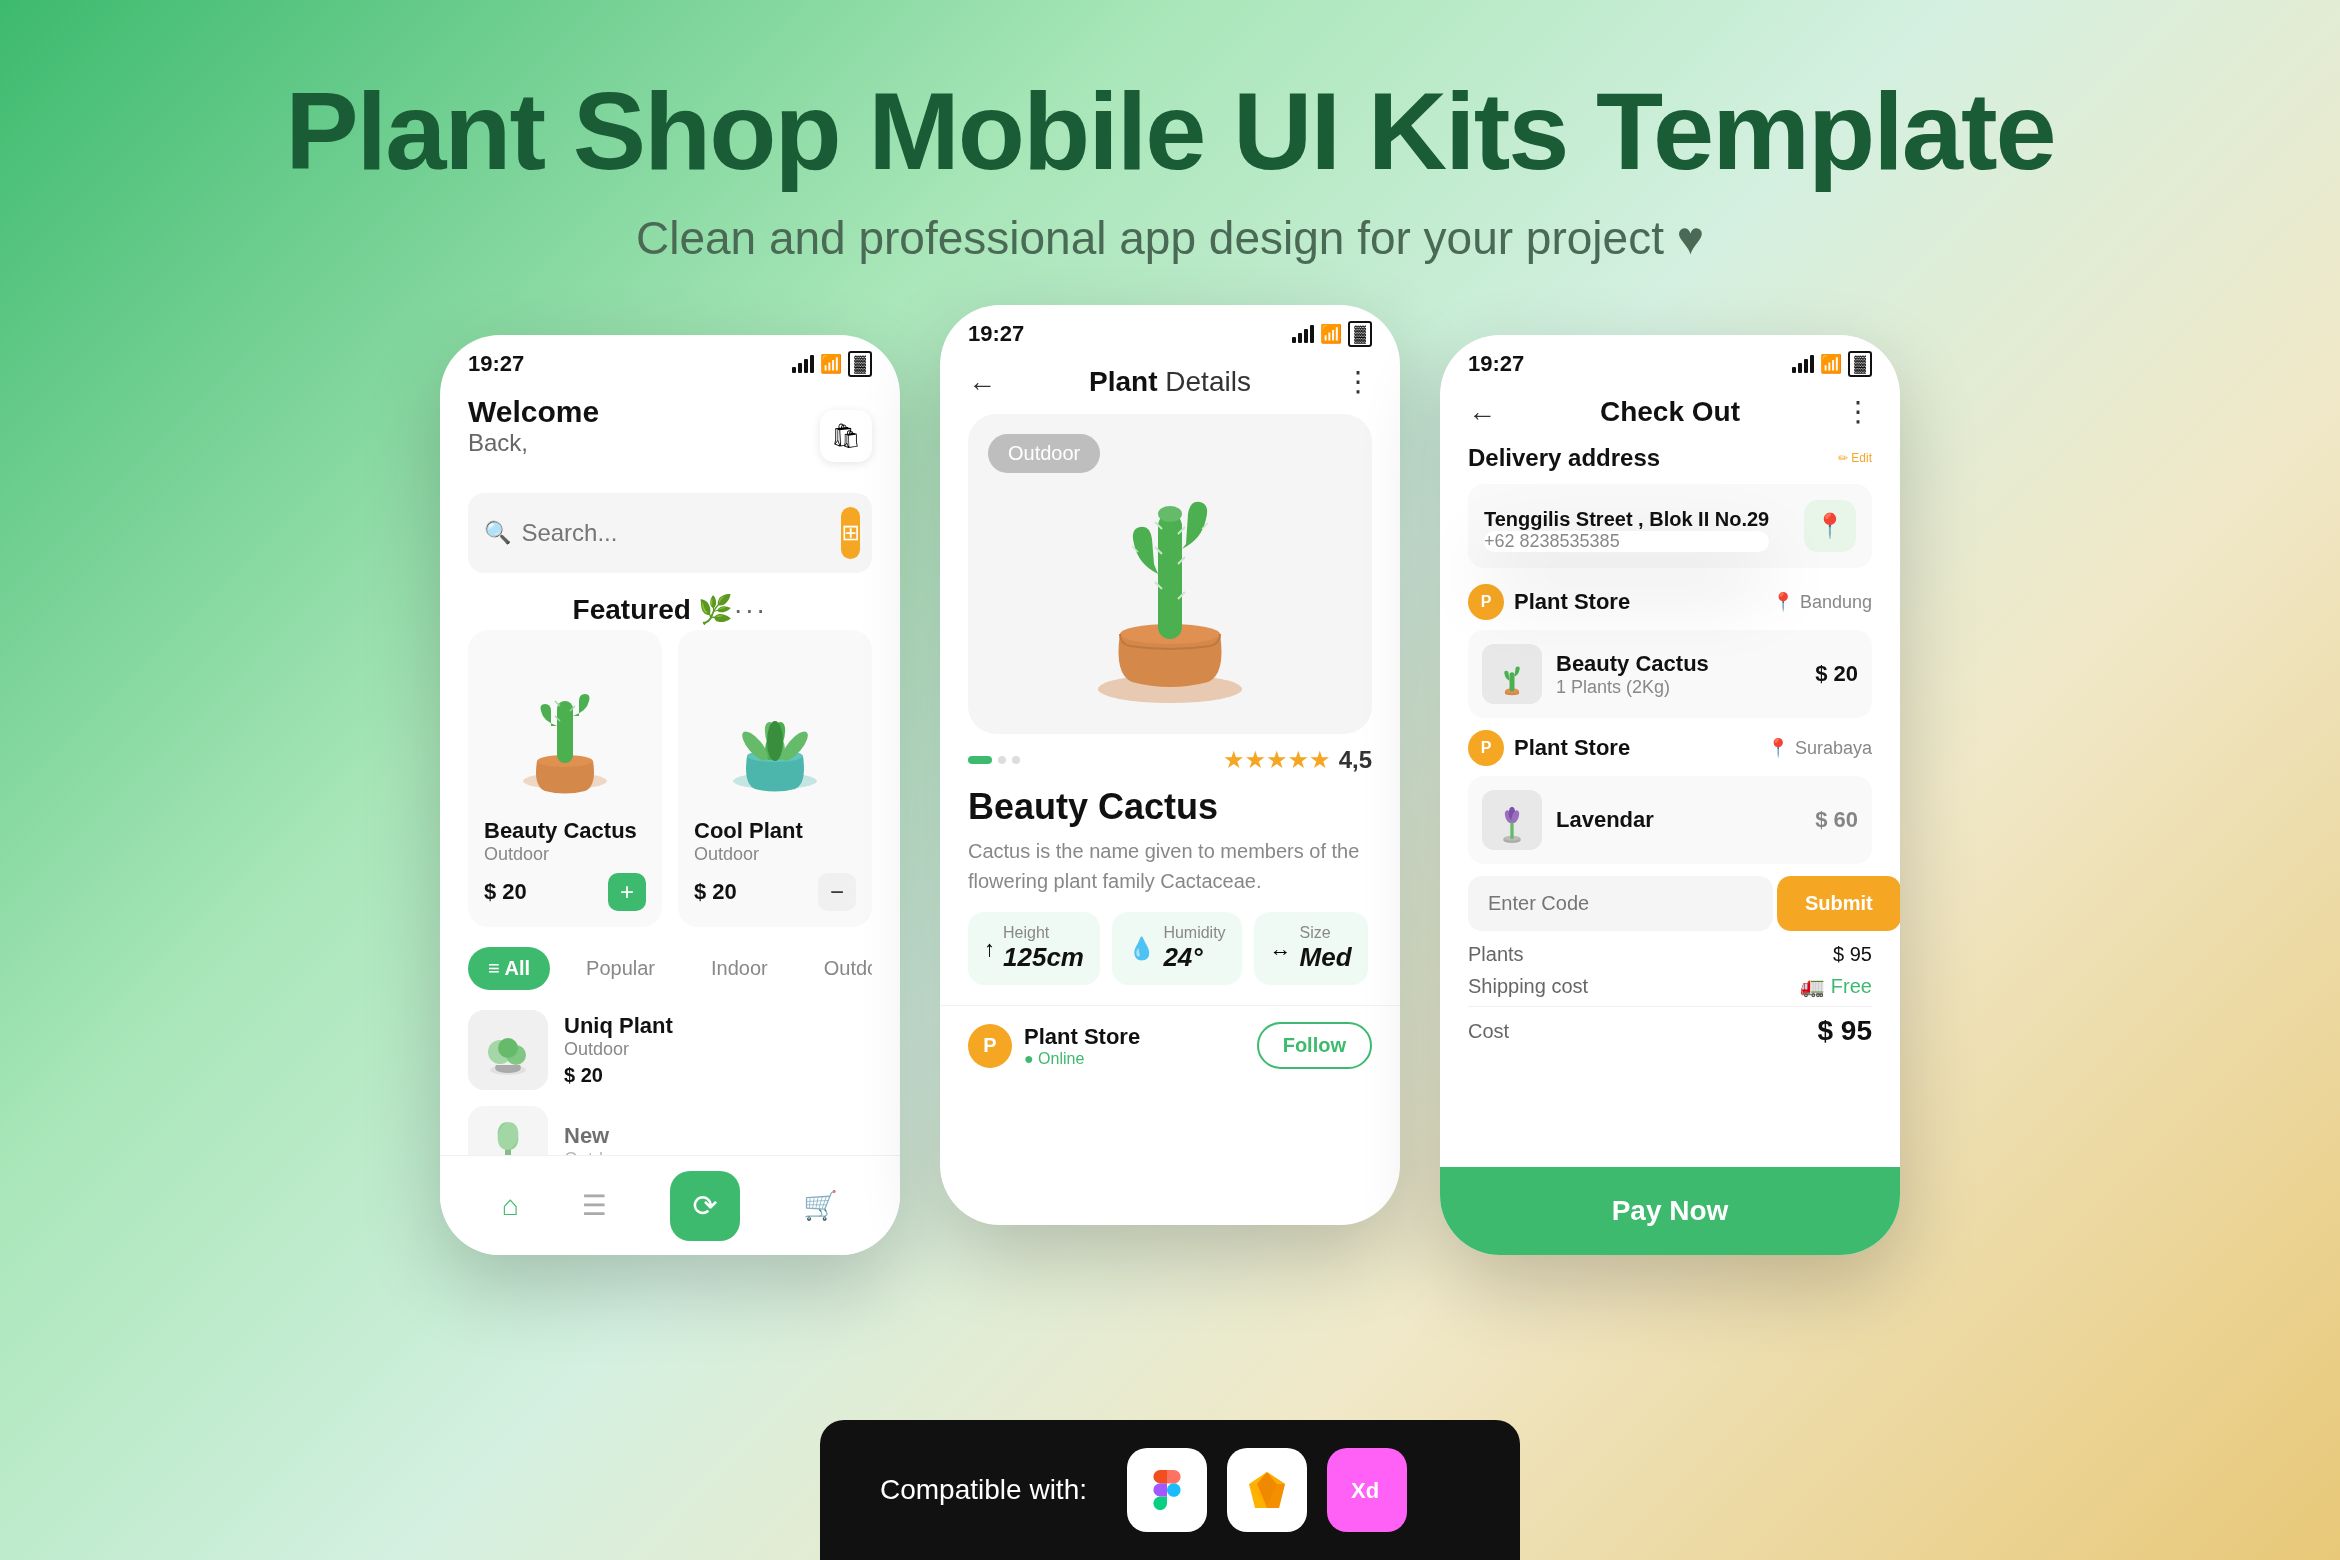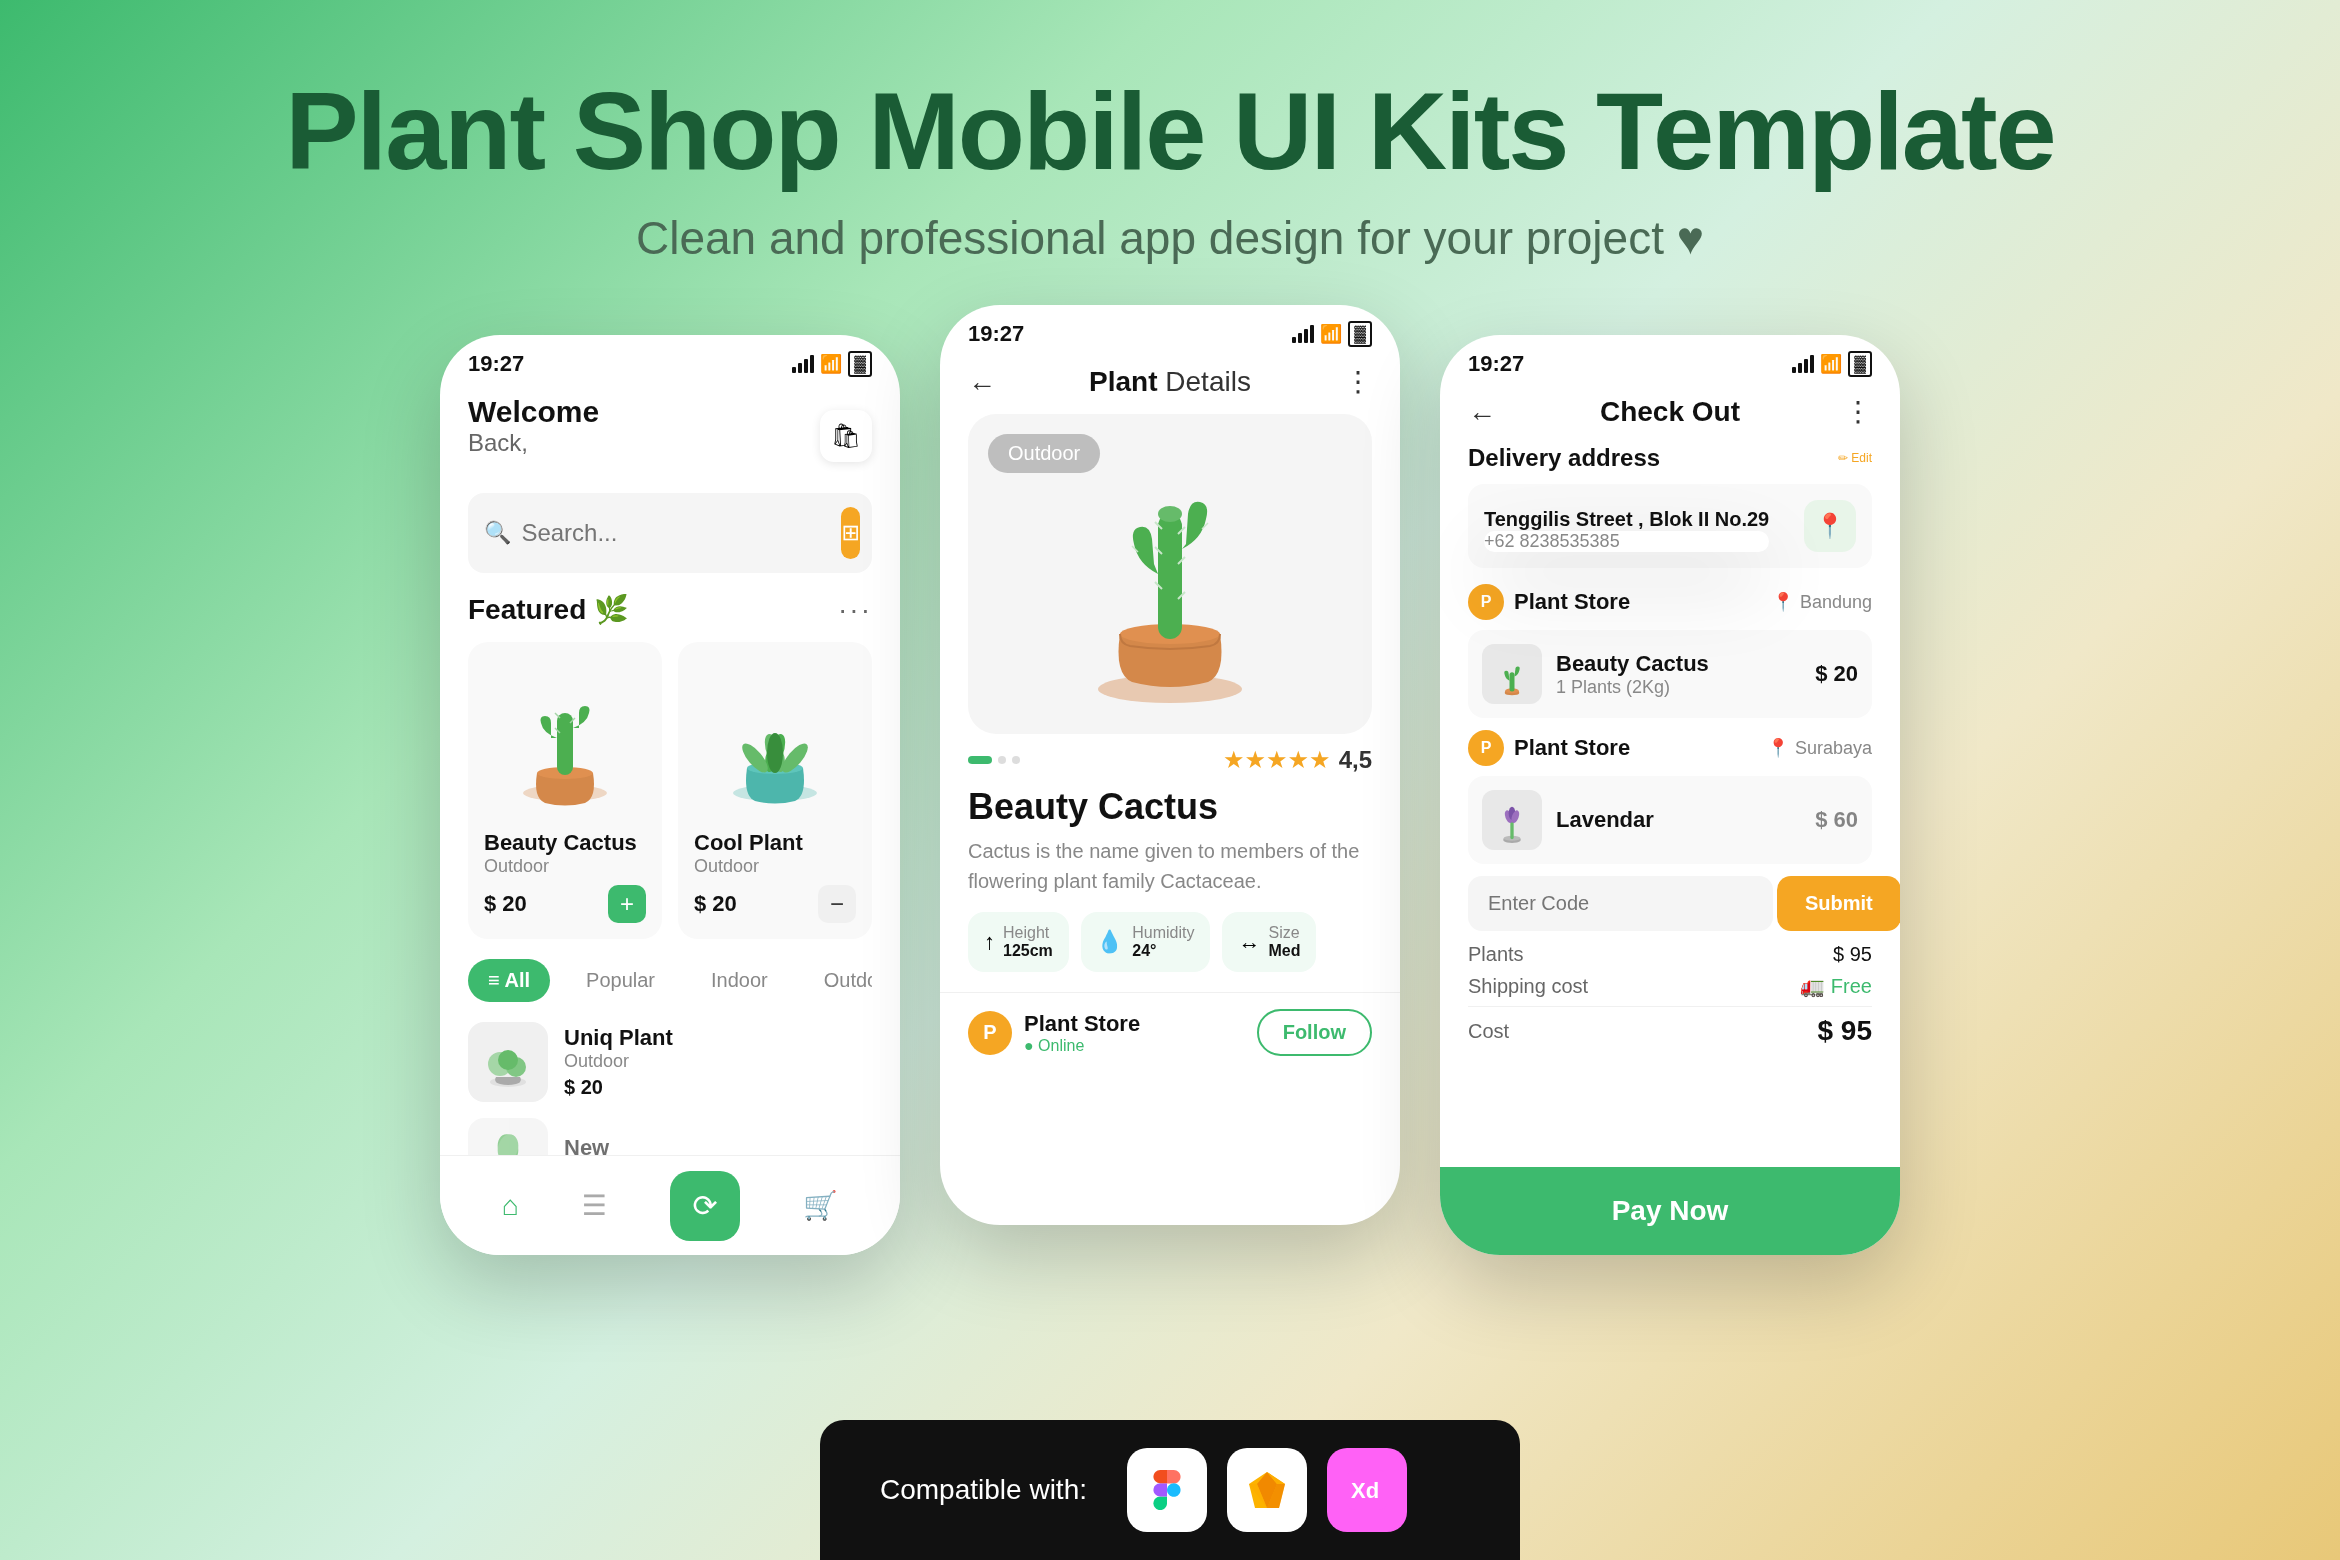--- a/index.html
+++ b/index.html
@@ -101,21 +101,21 @@
       border: none; background: transparent; font-size: 24px; color: #999; flex: 1; outline: none;
     }
     .filter-btn {
       width: 52px; height: 52px;
       background: #f5a623;
       border-radius: 14px;
       display: flex; align-items: center; justify-content: center;
       font-size: 22px; color: white;
     }
     .section-header {
-      display: flex; justify-content: space-between; align-items: center; margin-bottom: 16px;
+      display: flex; justify-content: center; align-items: center; margin-bottom: 4px;
     }
     .section-title { font-size: 28px; font-weight: 800; color: #111; }
     .more-btn { font-size: 28px; color: #666; letter-spacing: 2px; }
 
     .featured-cards {
       display: flex; gap: 16px; margin-bottom: 20px;
     }
     .plant-card {
       background: #f9f9f9;
       border-radius: 20px;
@@ -243,21 +243,21 @@
       display: flex; gap: 12px; margin-bottom: 20px;
     }
     .stat-card {
       background: #f0faf4;
       border-radius: 16px;
       padding: 12px 16px;
       display: flex; gap: 8px; align-items: center;
     }
     .stat-icon { font-size: 22px; }
     .stat-label { font-size: 16px; color: #888; }
-    .stat-value { font-size: 16px; font-weight: 600; color: #111; }
+    .stat-value { font-size: 26px; font-weight: 600; color: #111; font-style: italic; }
 
     .store-row {
       display: flex; justify-content: space-between; align-items: center;
       padding: 16px 28px;
       border-top: 1px solid #f0f0f0;
     }
     .store-avatar {
       width: 44px; height: 44px;
       background: #f5a623;
       border-radius: 50%;

